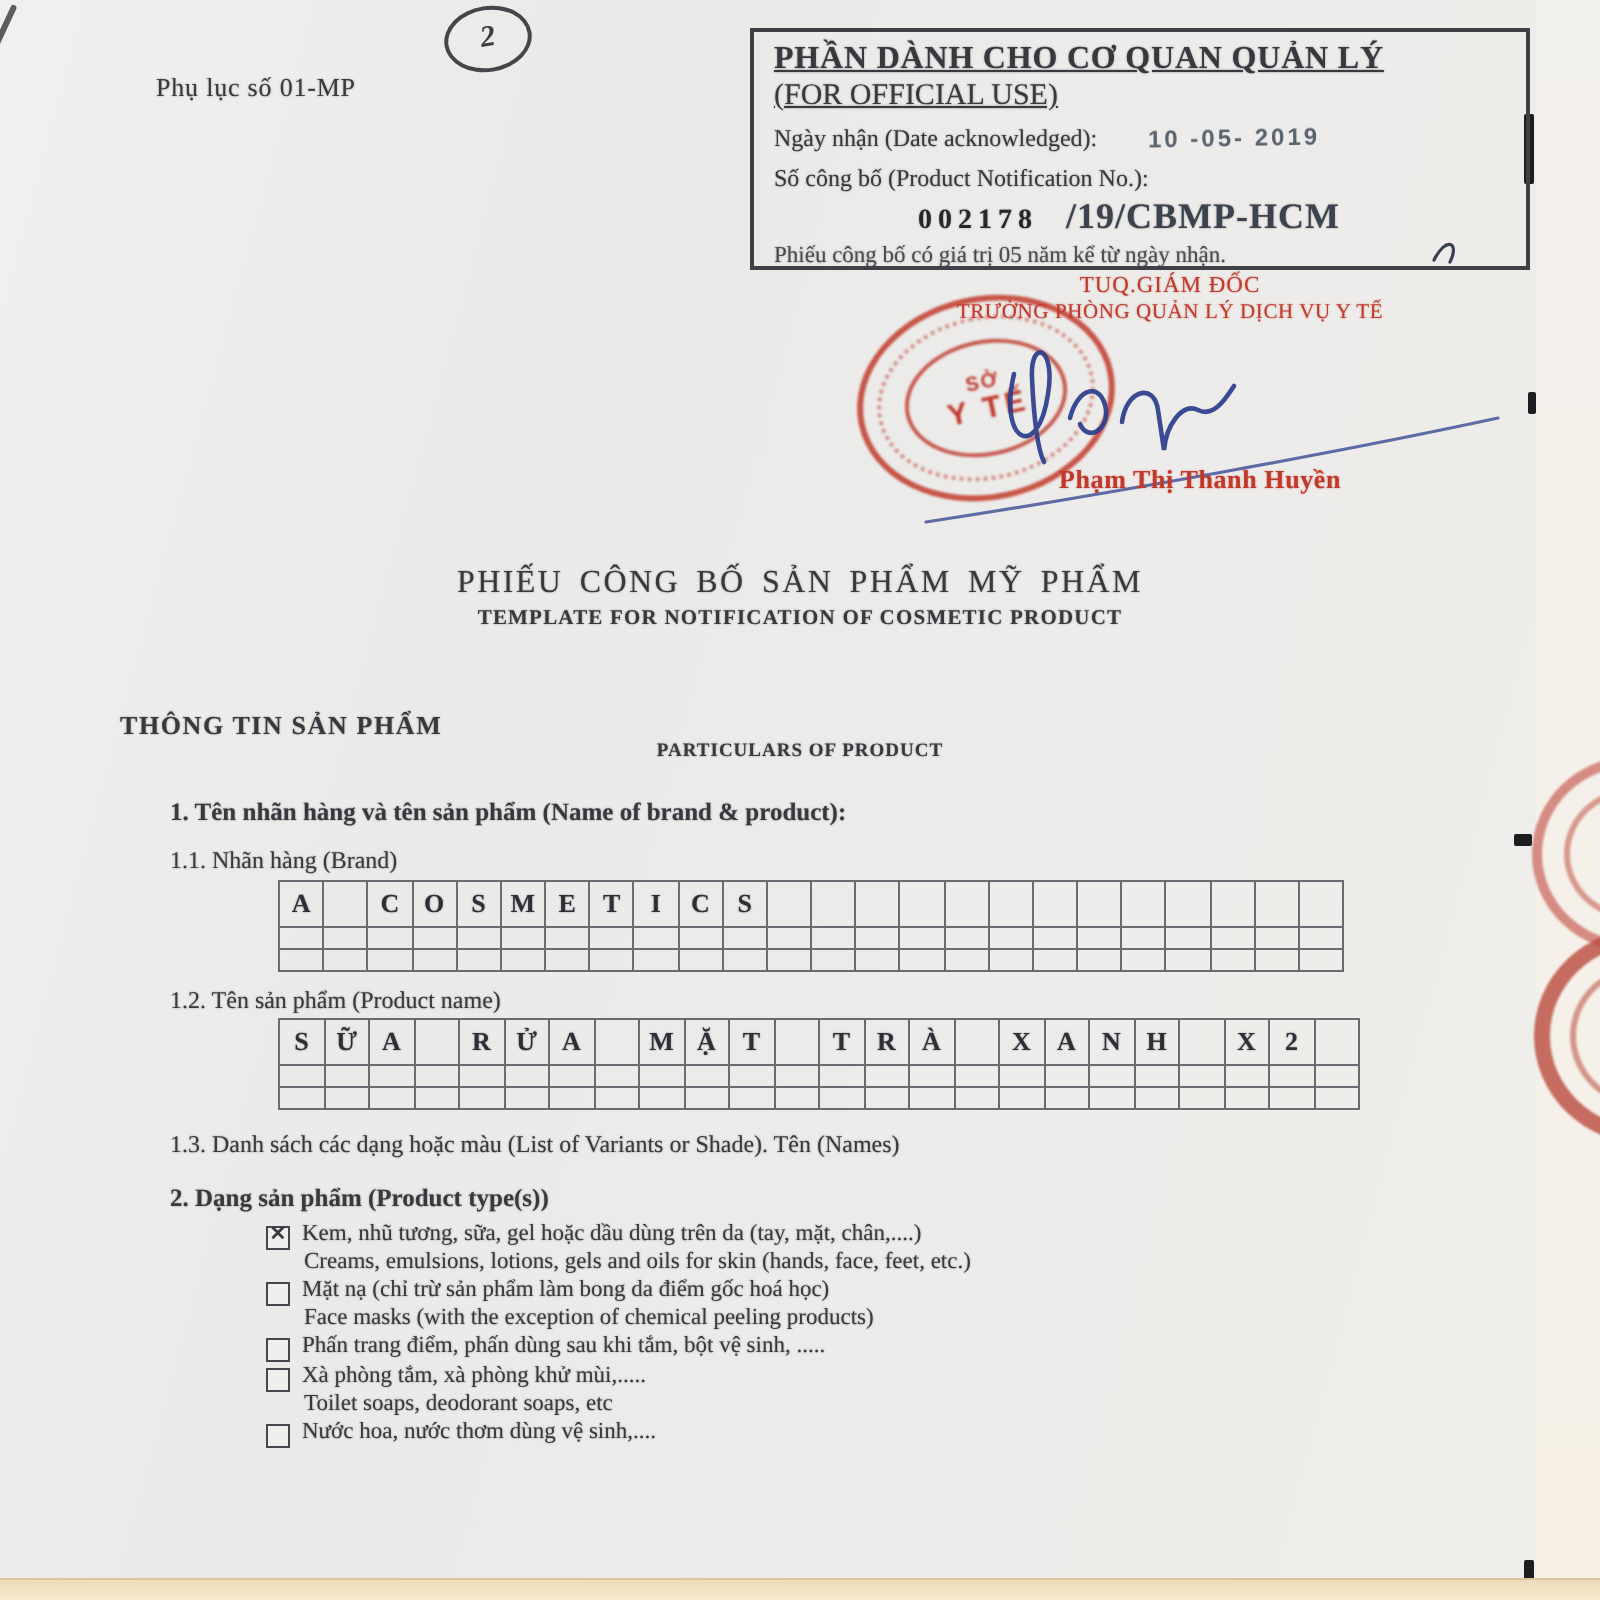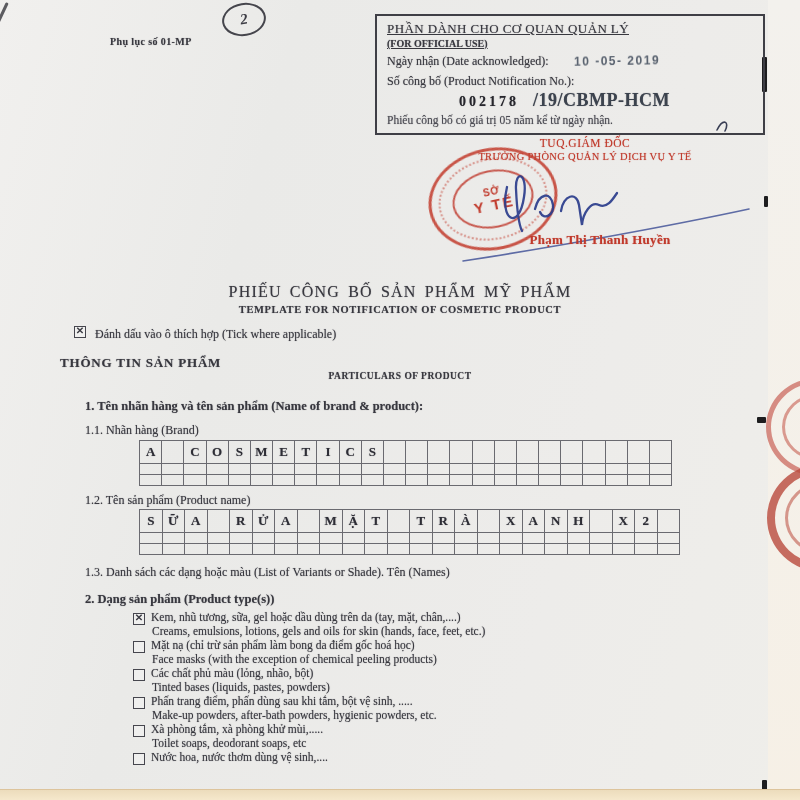--- a/index.html
+++ b/index.html
@@ -17,30 +17,30 @@
                background:linear-gradient(#ecdcbc,#f6e9cd);border-top:1px solid #ddc49c;}
   .diag-line{left:6px;top:2px;width:3px;height:96px;background:#5c5c60;
              transform:rotate(25deg);transform-origin:top left;border-radius:2px;}
   .mark{background:#1d1d1f;border-radius:1px;}
   .m1{left:762px;top:57px;width:5px;height:35px;}
   .m2{left:764px;top:196px;width:4px;height:11px;}
   .m3{left:757px;top:417px;width:9px;height:6px;}
   .m4{left:762px;top:780px;width:5px;height:14px;}
 
   
-  .form-ref{left:78px;top:36px;font-size:10px;font-weight:bold;letter-spacing:.4px;margin-left:32px;}
+  .form-ref{left:78px;top:36px;font-size:13px;font-weight:normal;letter-spacing:.4px;}
   .circled{left:222px;top:3px;width:40px;height:29px;border:2px solid #45454c;border-radius:50%;
            transform:rotate(-9deg);display:flex;align-items:center;justify-content:center;
            font-style:italic;font-size:15px;font-weight:bold;color:#3c3c44;}
 
   
   .obox{left:375px;top:14px;width:390px;height:121px;border:2px solid #3f3f46;
         box-sizing:border-box;padding:5px 10px 0 10px;}
-  .ob-title{font-size:13px;font-weight:normal;text-decoration:underline;letter-spacing:.4px;}
-  .ob-sub{font-size:10px;font-weight:bold;text-decoration:underline;margin-top:1px;}
+  .ob-title{font-size:16px;font-weight:bold;text-decoration:underline;letter-spacing:.4px;}
+  .ob-sub{font-size:15px;font-weight:normal;text-decoration:underline;margin-top:1px;}
   .ob-row{margin-top:5px;font-size:12px;}
   .date-stamp{display:inline-block;margin-left:22px;color:#59626f;font-weight:bold;
               font-family:"Liberation Sans",sans-serif;font-size:12px;letter-spacing:1.5px;
               transform:rotate(-1deg);filter:blur(.3px);}
   .ob-num-line{margin-top:1px;white-space:nowrap;}
   .num-big{font-size:14px;font-weight:bold;letter-spacing:3px;margin-left:72px;color:#26262c;}
   .num-suffix{font-size:18px;font-weight:bold;color:#3c434e;margin-left:10px;letter-spacing:.5px;}
   .ob-valid{margin-top:3px;font-size:11.5px;color:#4a4a52;}
 
   
@@ -160,24 +160,20 @@
   </svg>
   <svg class="abs tick-svg" width="26" height="26" viewBox="0 0 26 26">
     <path d="M5,18 C11,6 18,9 13,19" fill="none" stroke="#3a3f55" stroke-width="1.6" stroke-linecap="round"></path>
   </svg>
 
   <div class="abs signer redfuzzy">Phạm Thị Thanh Huyền</div>
 
   <div class="abs doc-title fuzzy">PHIẾU CÔNG BỐ SẢN PHẨM MỸ PHẨM</div>
   <div class="abs doc-sub fuzzy">TEMPLATE FOR NOTIFICATION OF COSMETIC PRODUCT</div>
 
-  <div class="abs tick-instr">
-    <span class="cb checked"></span>
-    <span class="fuzzy">Đánh dấu vào ô thích hợp (Tick where applicable)</span>
-  </div>
 
   <div class="abs sec-vi fuzzy">THÔNG TIN SẢN PHẨM</div>
   <div class="abs sec-en fuzzy">PARTICULARS OF PRODUCT</div>
 
   <div class="abs q-head q1h fuzzy">1. Tên nhãn hàng và tên sản phẩm (Name of brand &amp; product):</div>
   <div class="abs q-label q11 fuzzy">1.1. Nhãn hàng (Brand)</div>
   <div class="abs cgrid grid1">
       <div class="grid-row">
         <div class="grid-cell fuzzy">A</div>
         <div class="grid-cell fuzzy"></div>
@@ -354,29 +350,21 @@
       <div class="option">
         <span class="cb"></span>
         <span class="opt-texts">
           <span class="opt-vi fuzzy">Mặt nạ (chỉ trừ sản phẩm làm bong da điểm gốc hoá học)</span>
           <span class="opt-en fuzzy">Face masks (with the exception of chemical peeling products)</span>
         </span>
       </div>
       <div class="option">
         <span class="cb"></span>
         <span class="opt-texts">
-          <span class="opt-vi fuzzy">Các chất phủ màu (lỏng, nhão, bột)</span>
-          <span class="opt-en fuzzy">Tinted bases (liquids, pastes, powders)</span>
-        </span>
-      </div>
-      <div class="option">
-        <span class="cb"></span>
-        <span class="opt-texts">
           <span class="opt-vi fuzzy">Phấn trang điểm, phấn dùng sau khi tắm, bột vệ sinh, .....</span>
-          <span class="opt-en fuzzy">Make-up powders, after-bath powders, hygienic powders, etc.</span>
         </span>
       </div>
       <div class="option">
         <span class="cb"></span>
         <span class="opt-texts">
           <span class="opt-vi fuzzy">Xà phòng tắm, xà phòng khử mùi,.....</span>
           <span class="opt-en fuzzy">Toilet soaps, deodorant soaps, etc</span>
         </span>
       </div>
       <div class="option">

